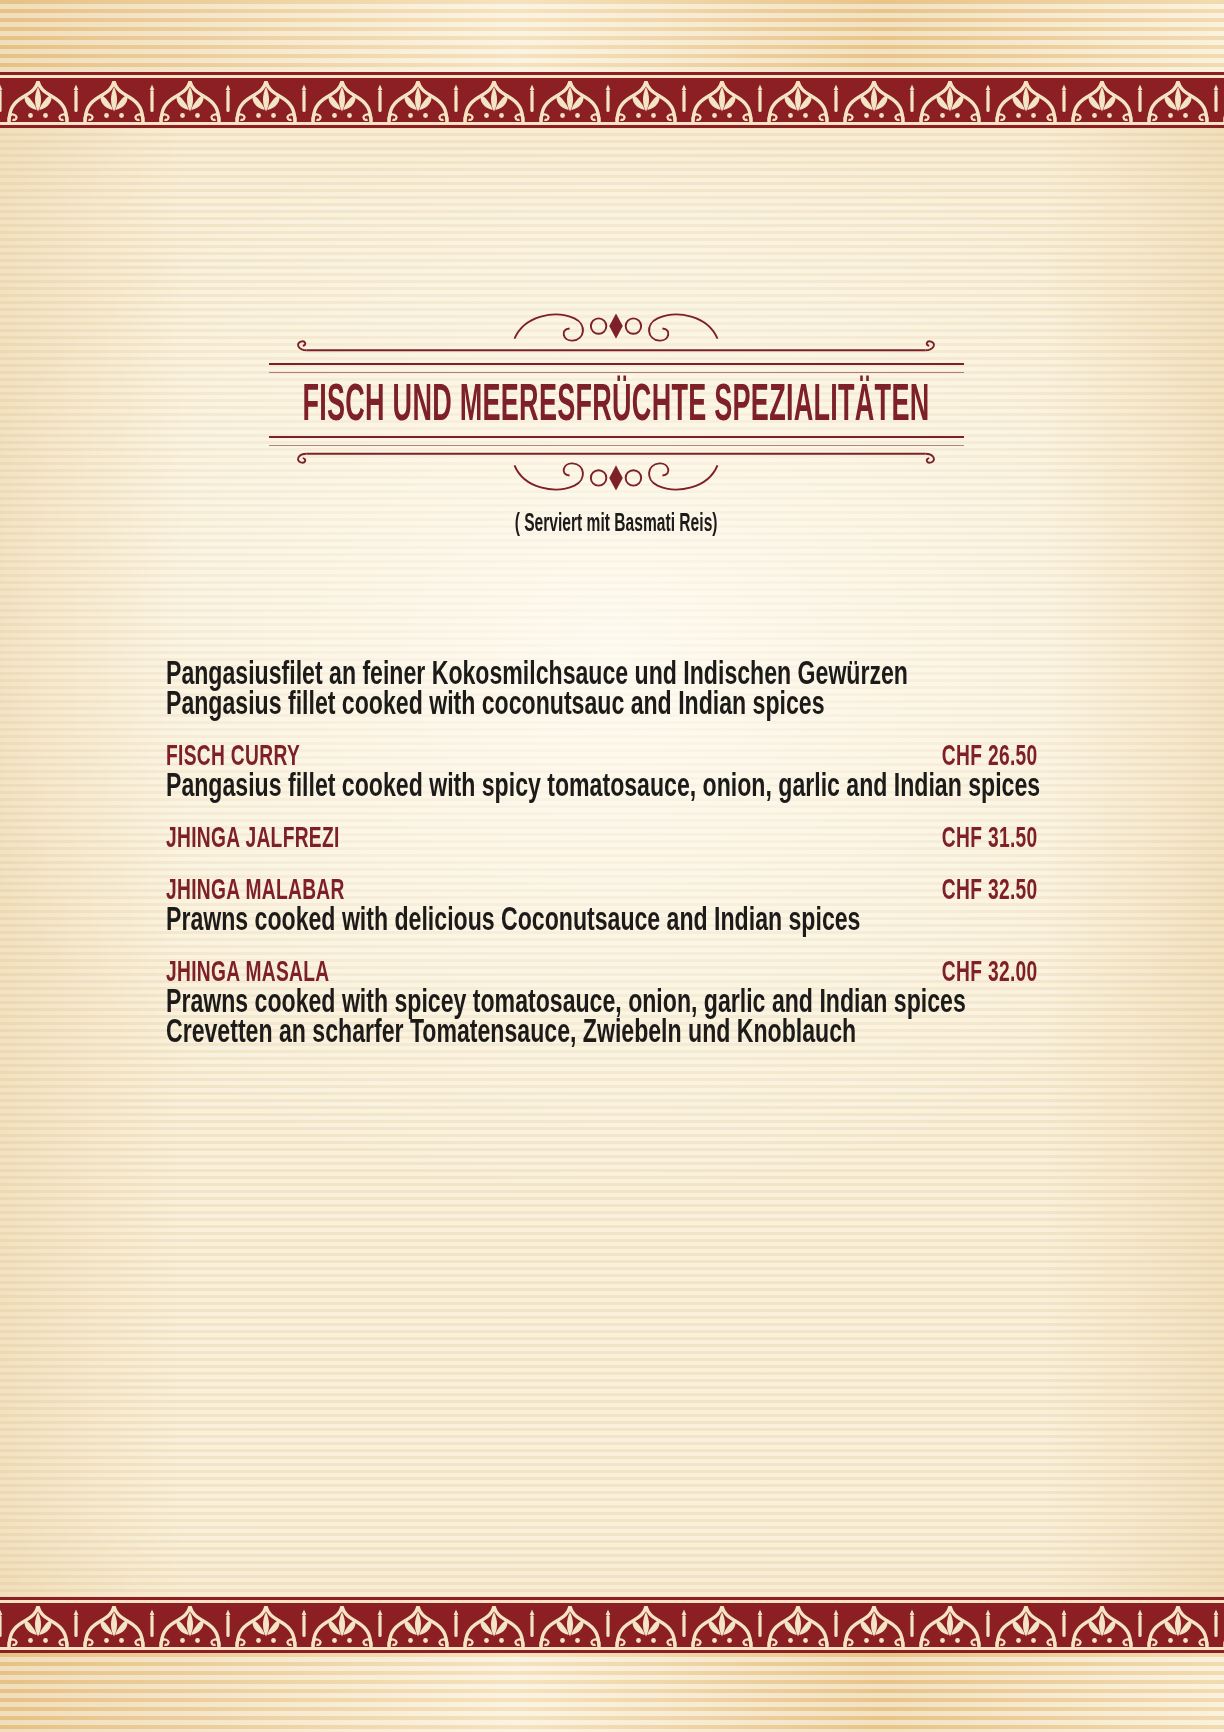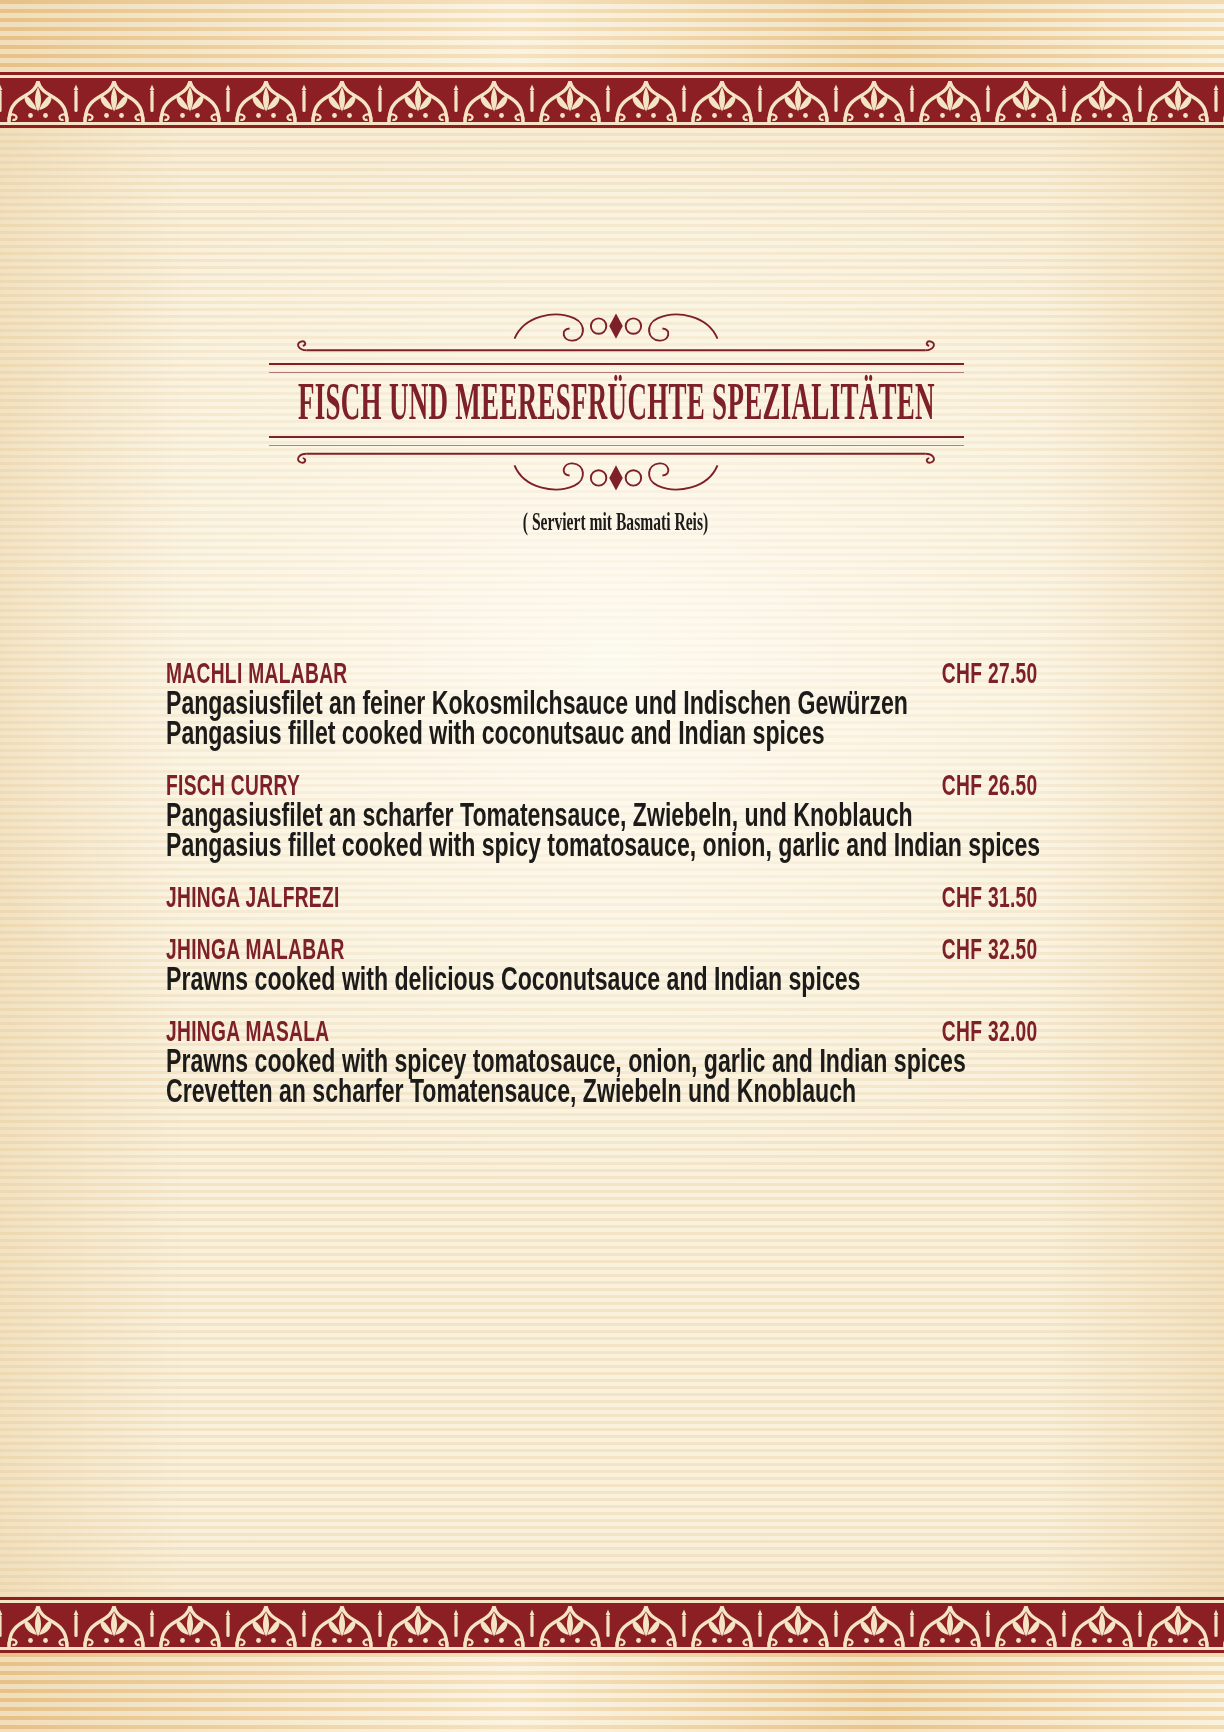--- a/index.html
+++ b/index.html
@@ -31,21 +31,21 @@
   .band{position:absolute;left:0;right:0;height:56px;}
   .band.top{top:72px;}
   .band.bottom{top:1597px;}
   .band .edge{height:3px;width:100%;}
   .band .edge.maroon{background:#8b1f24;}
   .band .edge.cream{background:#f4e4c4;}
   .band svg{display:block;width:100%;height:44px;}
   
   .title-block{
     position:absolute;top:300px;left:8px;right:0;
-    display:flex;flex-direction:column;align-items:center;font-family:Liberation Serif, serif;
+    display:flex;flex-direction:column;align-items:center;
   }
   .flourish{width:700px;height:58px;}
   .flourish.flip{transform:scale(-1,-1);}
   .rule{
     width:695px;height:7px;margin:5px 0 0 0;
     border-top:2.5px solid #7d2027;
     border-bottom:1.5px solid rgba(125,32,39,0.55);
   }
   .page-title{
     margin:0;height:58px;line-height:58px;
@@ -165,34 +165,29 @@
         <path d="M670,52 C679,52 681.5,45 676,43 C671.5,41.6 669.5,46.5 674,47.5"></path>
       </g>
       <path d="M350,14 L357,27 L350,40 L343,27 Z" fill="#7d2027"></path>
     </svg>
     <div class="subtitle">( Serviert mit Basmati Reis)</div>
   </div>
 
   <div class="menu">
 
     <div class="item">
-      <div class="item-head">
-        <span class="item-name">MACHLI MALABAR</span>
-        <span class="item-price">CHF 27.50</span>
-      </div>
       <div class="item-desc"><span>Pangasiusfilet an feiner Kokosmilchsauce und Indischen Gewürzen</span></div>
       <div class="item-desc"><span>Pangasius fillet cooked with coconutsauc and Indian spices</span></div>
     </div>
 
     <div class="item">
       <div class="item-head">
         <span class="item-name">FISCH CURRY</span>
         <span class="item-price">CHF 26.50</span>
       </div>
-      <div class="item-desc"><span>Pangasiusfilet an scharfer Tomatensauce, Zwiebeln, und Knoblauch</span></div>
       <div class="item-desc"><span>Pangasius fillet cooked with spicy tomatosauce, onion, garlic and Indian spices</span></div>
     </div>
 
     <div class="item">
       <div class="item-head">
         <span class="item-name">JHINGA JALFREZI</span>
         <span class="item-price">CHF 31.50</span>
       </div>
     </div>
 

